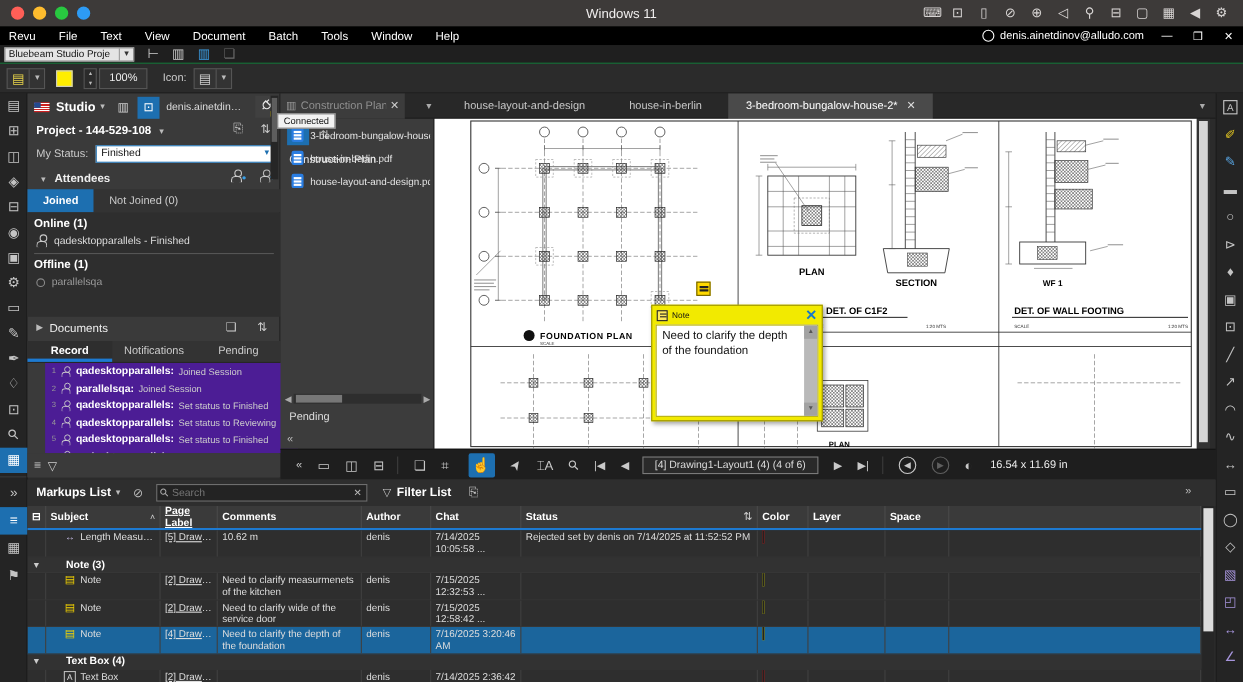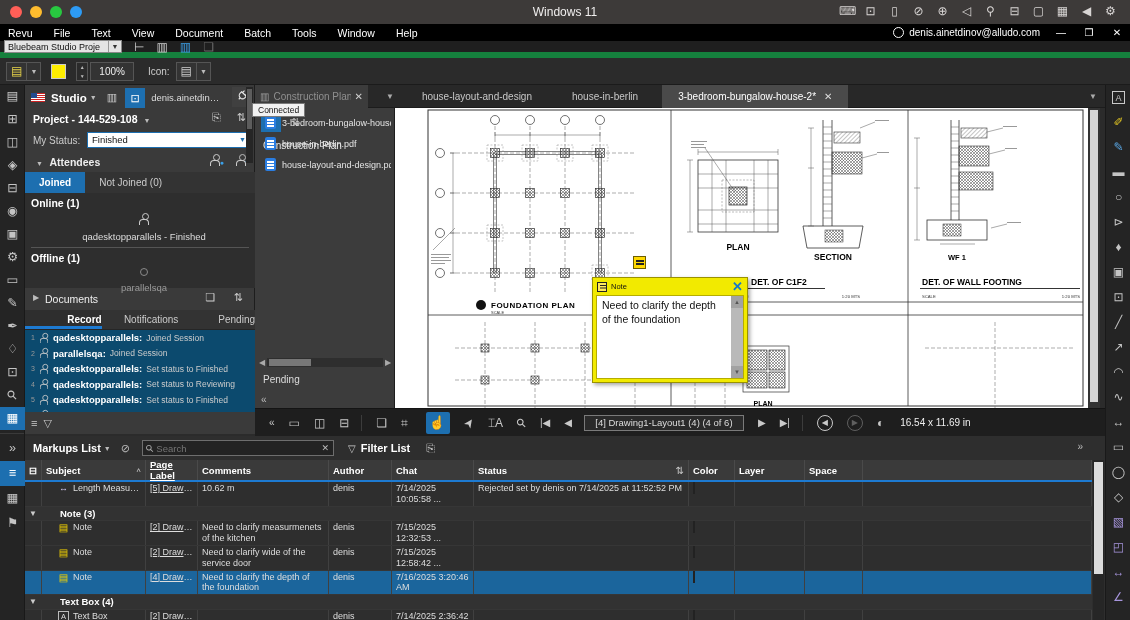--- a/index.html
+++ b/index.html
@@ -21,21 +21,21 @@
   
   #menubar{left:0;top:24px;width:1130px;height:17px;background:#000;display:flex;align-items:center;}
   #menubar .menus{display:flex;margin-left:8px;gap:0;}
   #menubar .menus span{color:#fff;font-size:10.5px;padding:0 13px 0 0;margin-right:8px;cursor:default;}
   #mb-right{position:absolute;right:6px;top:0;height:17px;display:flex;align-items:center;gap:14px;}
   #mb-user{display:flex;align-items:center;gap:5px;color:#fff;font-size:10px;}
   #mb-user .ucirc{width:11px;height:11px;border-radius:50%;border:1.5px solid #fff;display:inline-block;}
   .winbtn{color:#fff;font-size:10px;width:14px;text-align:center;}
 
   
-  #quickbar{left:0;top:41px;width:1130px;height:17px;background:#1f1f1f;display:flex;align-items:center;border-bottom:6px solid #15803d;}
+  #quickbar{left:0;top:41px;width:1130px;height:17px;background:#1f1f1f;display:flex;align-items:center;border-bottom:1px solid #15803d;}
   #profile-combo{margin-left:4px;height:13px;width:118px;background:#e4e4e4;color:#111;font-size:9px;
      display:flex;align-items:center;border:1px solid #888;}
   #profile-combo .txt{flex:1;padding:0 3px;white-space:nowrap;overflow:hidden;}
   #profile-combo .dd{width:13px;height:11px;border-left:1px solid #999;text-align:center;font-size:7px;color:#333;line-height:11px;}
   #quickbar .qicon{margin-left:12px;font-size:12px;color:#cfcfcf;}
   #quickbar .qicon.blue{color:#3ba0e8;}
   #quickbar .qicon.dim{color:#6a6a6a;}
 
   
   #propbar{left:0;top:58px;width:1130px;height:27px;background:#2b2b2b;display:flex;align-items:center;border-bottom:1px solid #1b1b1b;}
@@ -88,32 +88,32 @@
   .person{display:inline-block;width:10px;height:12px;position:relative;}
   .person::before{content:"";position:absolute;left:2.5px;top:0;width:5px;height:5px;border:1px solid #ccc;border-radius:50%;}
   .person::after{content:"";position:absolute;left:0;top:6px;width:8px;height:5px;border:1px solid #ccc;border-bottom:none;border-radius:4px 4px 0 0;}
   .person.plus::before{border-color:#bbb;} .person.plus .pp{position:absolute;right:-4px;bottom:0;color:#3ba0e8;font-size:8px;font-weight:bold;}
   .person.lock .pp{position:absolute;right:-4px;bottom:0;color:#3ba0e8;font-size:7px;}
   #st-tabs{position:absolute;left:0;top:87px;width:230px;height:21px;display:flex;background:#333;}
   #tab-joined{background:#1d6fb0;color:#fff;font-weight:bold;padding:0 14px;line-height:21px;font-size:10px;}
   #tab-notjoined{color:#ccc;padding:0 14px;line-height:21px;font-size:10px;}
   #st-attlist{position:absolute;left:0;top:108px;width:230px;height:95px;background:#2e2e2e;}
   .sect-h{font-weight:bold;color:#fff;font-size:10.5px;margin:4px 0 0 6px;}
-  .att-row{display:flex;align-items:center;gap:6px;margin:4px 0 0 8px;color:#ddd;font-size:9.5px;flex-direction:column;}
+  .att-row{display:flex;align-items:center;gap:6px;margin:4px 0 0 8px;color:#ddd;font-size:9.5px;}
   .att-div{height:1px;background:#555;margin:5px 6px 0 6px;}
   .offcirc{display:inline-block;width:8px;height:8px;border:1px solid #8a8a8a;border-radius:50%;}
   .att-row.off{color:#9a9a9a;}
   #st-docs{position:absolute;left:0;top:203px;width:230px;height:22px;}
   #st-docs .lbl{position:absolute;left:20px;top:5px;color:#eee;font-size:10.5px;}
   #st-docs .ch{position:absolute;left:8px;top:5px;font-size:8px;color:#bbb;}
   #st-docs .ic{position:absolute;top:3px;font-size:11px;color:#ccc;}
   #st-rtabs{position:absolute;left:0;top:225px;width:230px;height:20px;display:flex;background:#333;border-bottom:1px solid #262626;}
-  #st-rtabs .rt{flex:1;text-align:right;line-height:19px;color:#ccc;font-size:10px;}
+  #st-rtabs .rt{flex:1;text-align:center;line-height:19px;color:#ccc;font-size:10px;}
   #st-rtabs .rt.active{color:#fff;font-weight:bold;border-bottom:3px solid #1d7ad1;background:#2e2e2e;}
-  #st-log{position:absolute;left:0;top:245px;width:230px;height:82px;background:#0c4a6e;overflow:hidden;}
+  #st-log{position:absolute;left:16px;top:245px;width:230px;height:82px;background:#4c1d95;overflow:hidden;}
   .log-row{display:flex;align-items:center;height:15.5px;padding-left:3px;gap:4px;}
   .log-row .n{width:7px;font-size:7px;color:#999;text-align:right;}
   .log-row .person{transform:scale(.85);}
   .log-row .u{font-weight:bold;color:#fff;font-size:9.5px;white-space:nowrap;}
   .log-row .a{color:#ccc;font-size:8.5px;white-space:nowrap;}
   #log-scroll{position:absolute;right:1px;top:2px;width:7px;height:76px;background:#262626;}
   #log-scroll .th{position:absolute;left:1px;top:2px;width:5px;height:40px;background:#5d5d5d;}
   #st-chat{position:absolute;left:0;top:327px;width:230px;height:22px;display:flex;align-items:center;background:#3a3a3a;}
   #chat-input{margin-left:4px;width:196px;height:16px;background:#3d3d3d;border:1px solid #a8a8a8;color:#ddd;font-size:9.5px;padding:0 4px;font-family:"Liberation Sans",sans-serif;}
   #st-chat .ci{margin-left:6px;font-size:11px;color:#ccc;}

